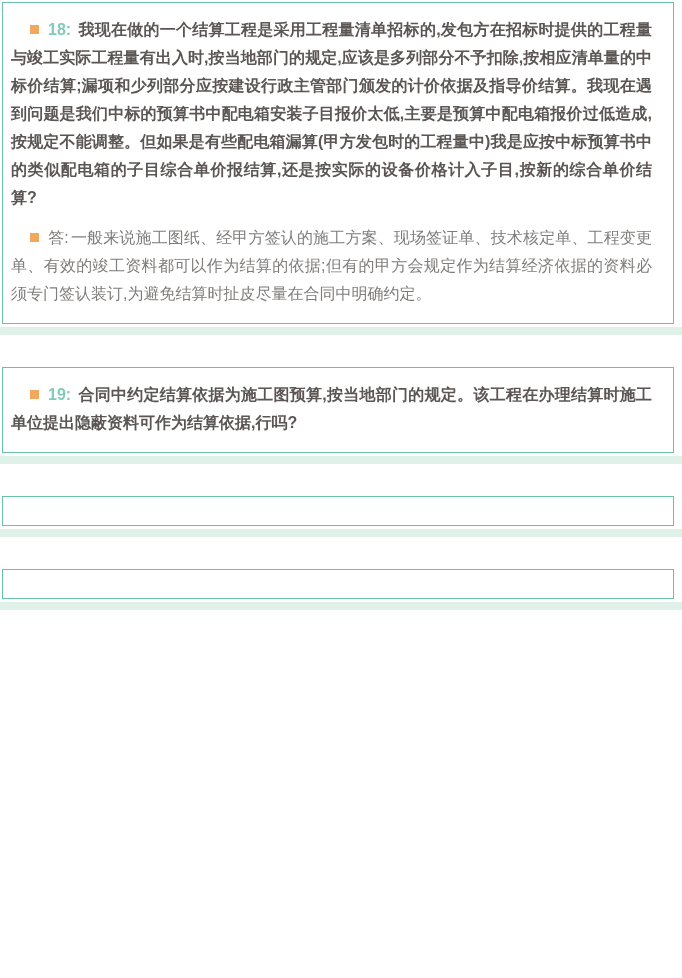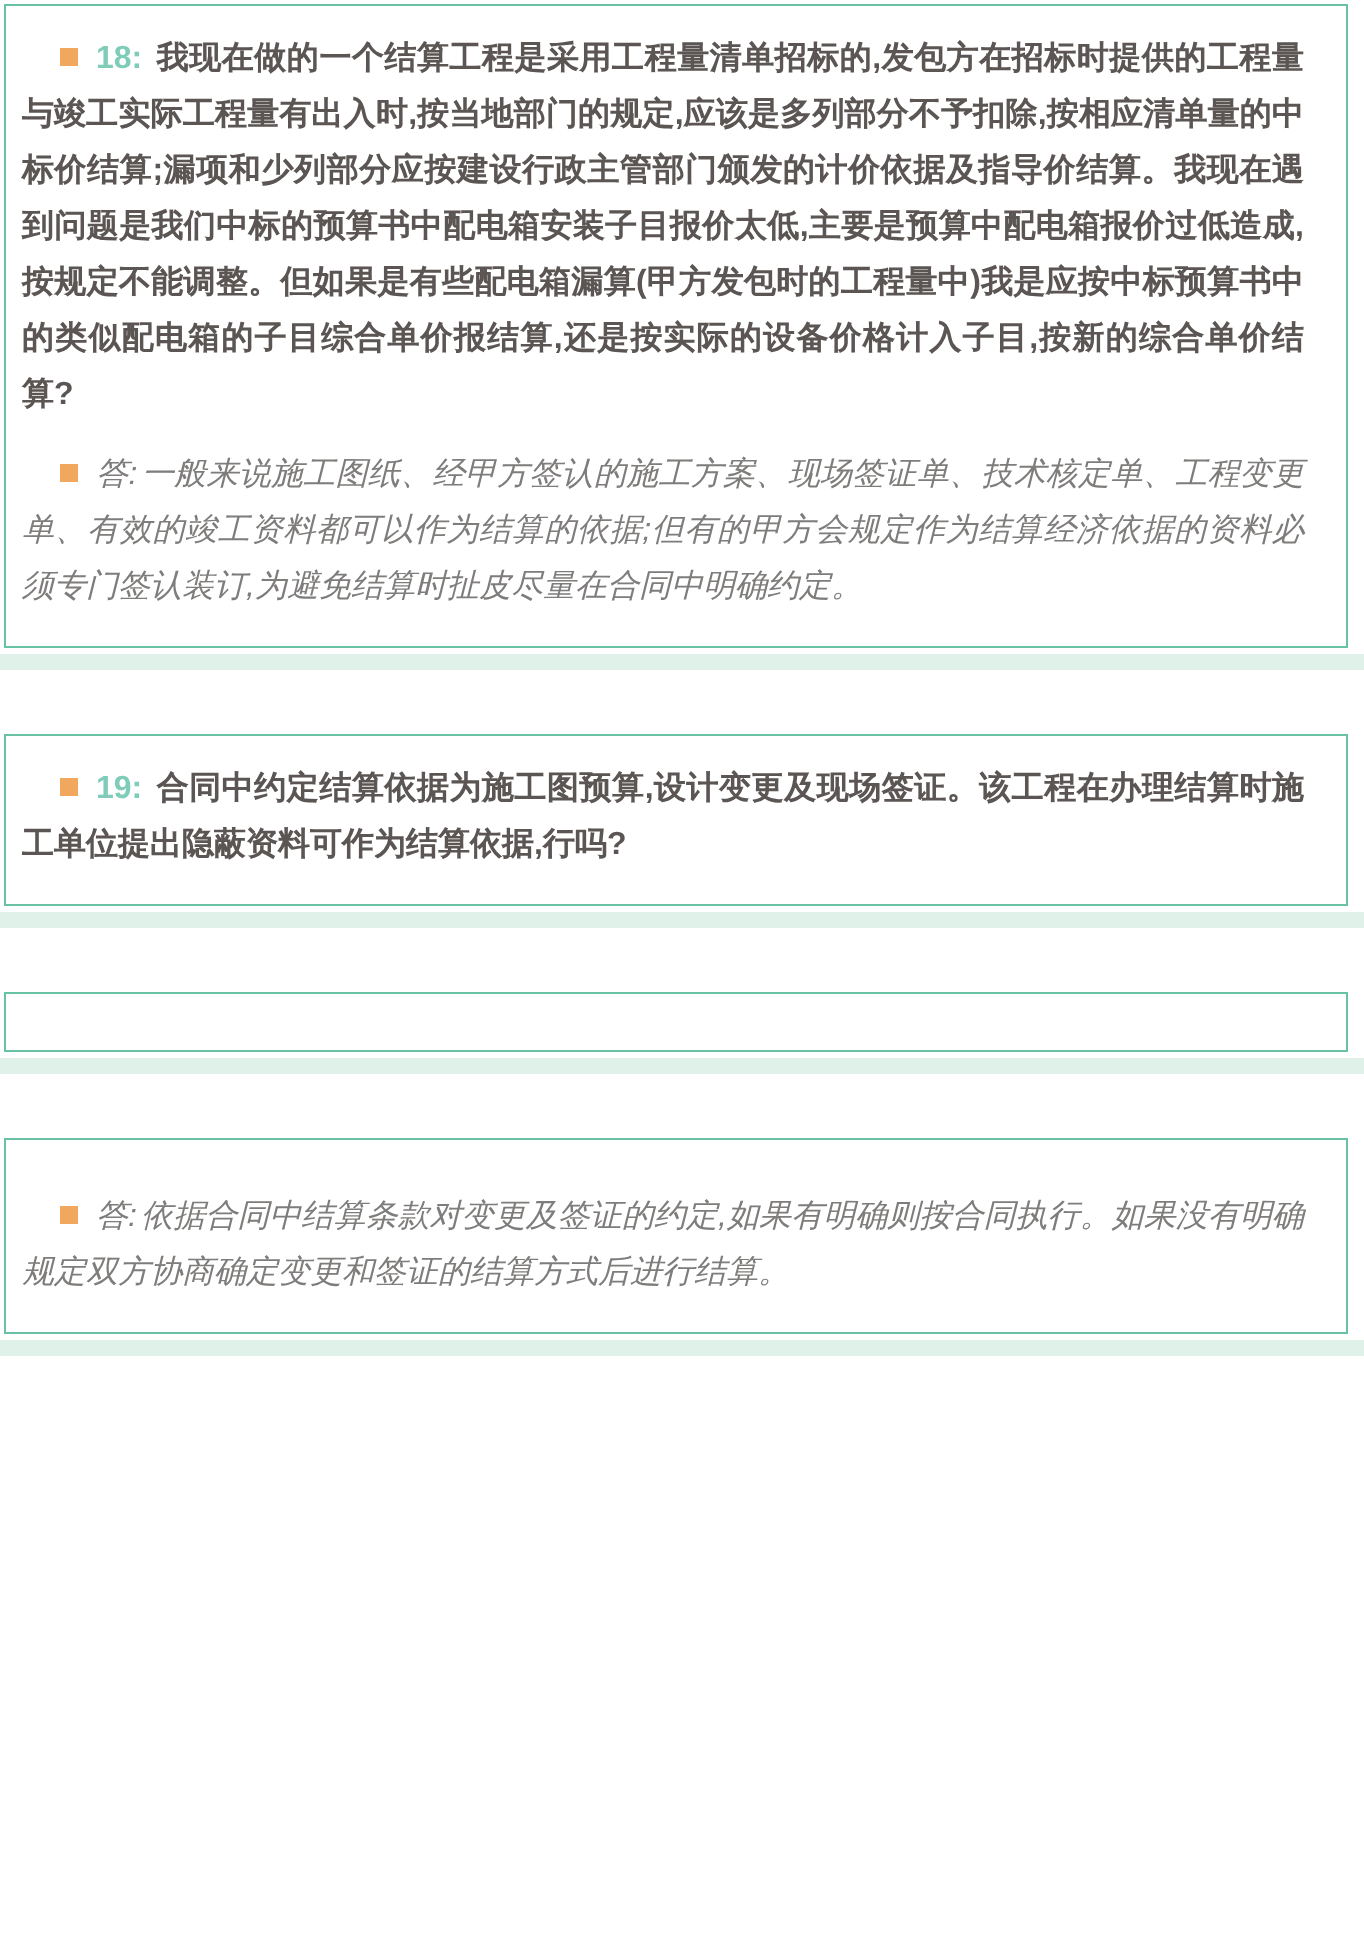--- a/index.html
+++ b/index.html
@@ -32,21 +32,20 @@
   }
   .qa-card p {
     margin: 0;
     font-size: 16px;
     line-height: 28px;
     text-indent: 19px;
     text-align: justify;
   }
   .qa-card p.answer {
     margin-top: 12px;
-    font-style: italic;
   }
   .bullet {
     display: inline-block;
     width: 9px;
     height: 9px;
     background: #f2a75f;
     margin-right: 9px;
     vertical-align: 1px;
   }
   .qnum {
@@ -76,29 +75,26 @@
       <span class="bullet"></span><span class="qnum">18:</span><span class="qtext">我现在做的一个结算工程是采用工程量清单招标的,发包方在招标时提供的工程量与竣工实际工程量有出入时,按当地部门的规定,应该是多列部分不予扣除,按相应清单量的中标价结算;漏项和少列部分应按建设行政主管部门颁发的计价依据及指导价结算。我现在遇到问题是我们中标的预算书中配电箱安装子目报价太低,主要是预算中配电箱报价过低造成,按规定不能调整。但如果是有些配电箱漏算(甲方发包时的工程量中)我是应按中标预算书中的类似配电箱的子目综合单价报结算,还是按实际的设备价格计入子目,按新的综合单价结算?</span>
     </p>
     <p class="answer">
       <span class="bullet"></span><span class="alabel">答:</span><span class="atext">一般来说施工图纸、经甲方签认的施工方案、现场签证单、技术核定单、工程变更单、有效的竣工资料都可以作为结算的依据;但有的甲方会规定作为结算经济依据的资料必须专门签认装订,为避免结算时扯皮尽量在合同中明确约定。</span>
     </p>
   </section>
   <div class="card-shadow"></div>
 
   <section class="qa-card">
     <p class="question">
-      <span class="bullet"></span><span class="qnum">19:</span><span class="qtext">合同中约定结算依据为施工图预算,设计变更及现场签证。该工程在办理结算时施工单位提出隐蔽资料可作为结算依据,行吗?</span>
+      <span class="bullet"></span><span class="qnum">19:</span><span class="qtext">合同中约定结算依据为施工图预算,按当地部门的规定。该工程在办理结算时施工单位提出隐蔽资料可作为结算依据,行吗?</span>
     </p>
   </section>
   <div class="card-shadow"></div>
 
   <section class="qa-card">
   </section>
   <div class="card-shadow"></div>
 
   <section class="qa-card">
-    <p class="answer">
-      <span class="bullet"></span><span class="alabel">答:</span><span class="atext">依据合同中结算条款对变更及签证的约定,如果有明确则按合同执行。如果没有明确规定双方协商确定变更和签证的结算方式后进行结算。</span>
-    </p>
   </section>
   <div class="card-shadow last"></div>
 
 </div>
 
 </body></html>

